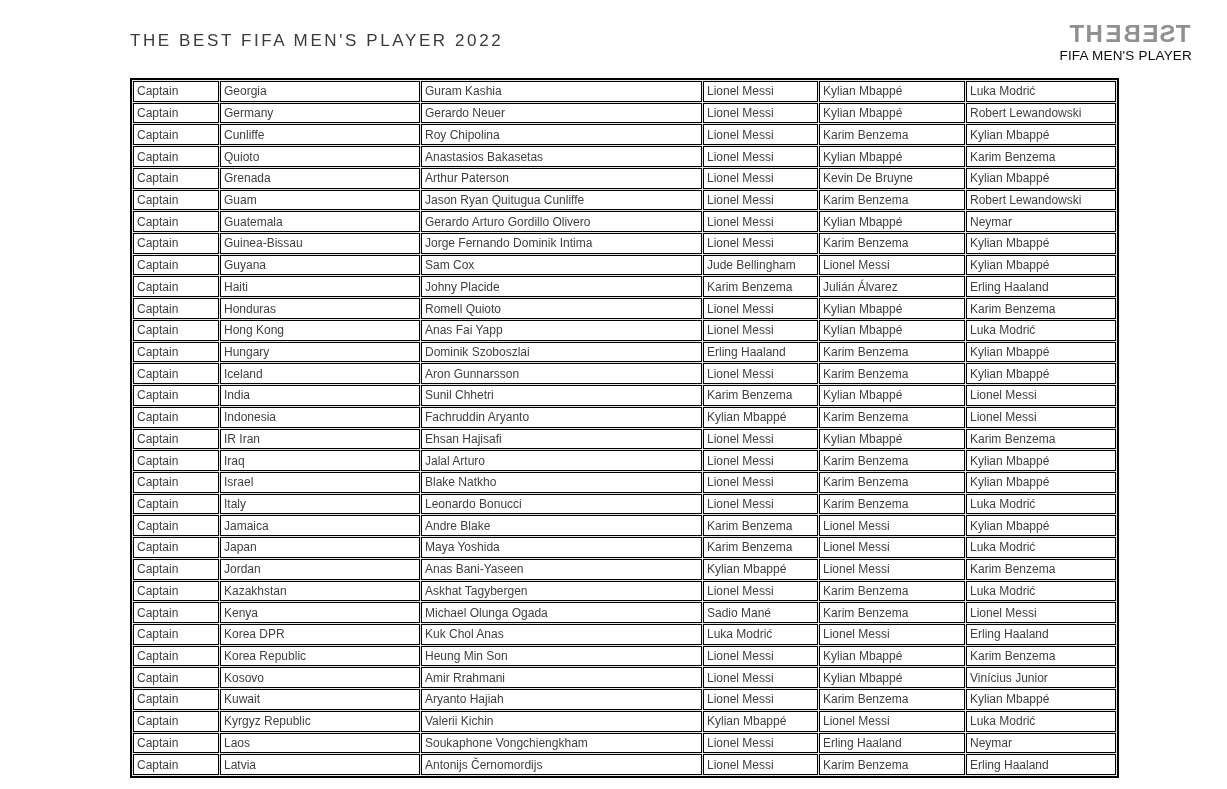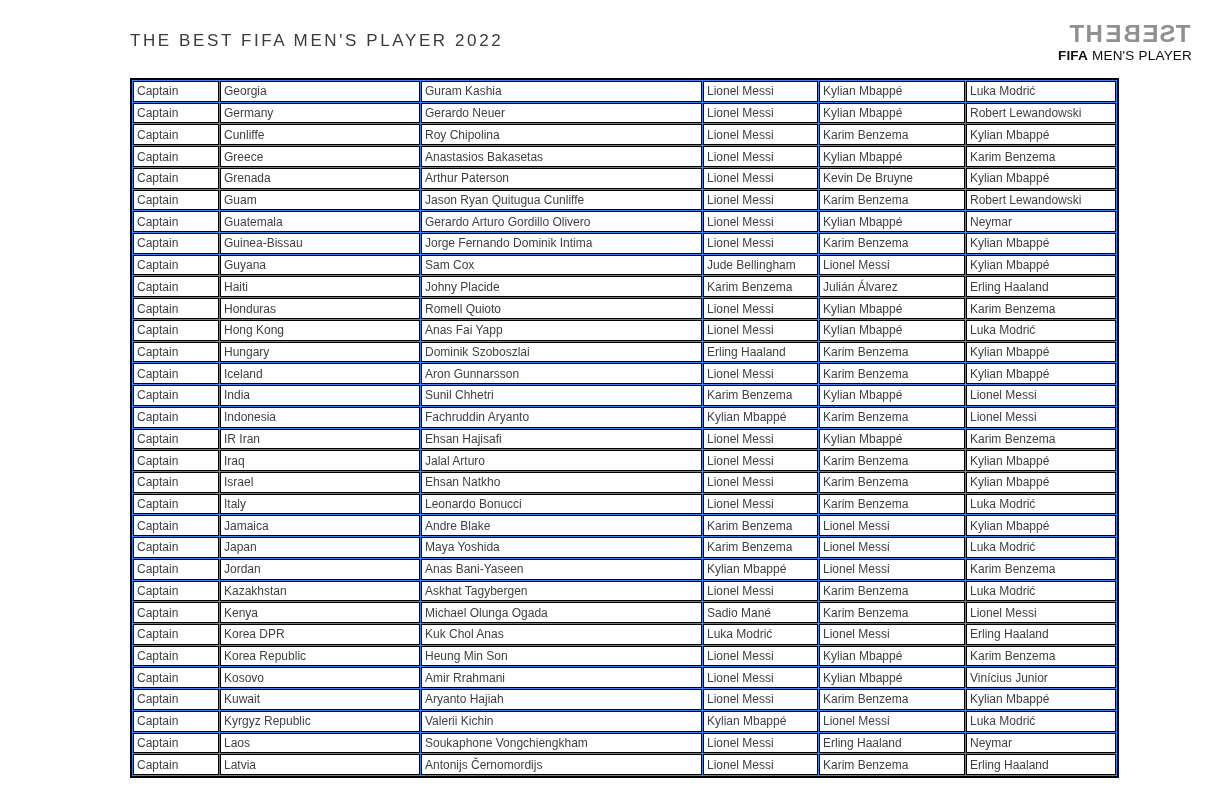--- a/index.html
+++ b/index.html
@@ -40,33 +40,33 @@
   }
   .logo-wordmark span { display: inline-block; }
   .logo-wordmark span.mirrored { transform: scaleX(-1); }
   .logo-sub {
     margin-top: 3px;
     font-size: 13.5px;
     color: #0e0e0e;
     letter-spacing: 0.2px;
     white-space: nowrap;
   }
-  .logo-sub .fifa-bold { font-weight: 700; margin-left: 44px; }
+  .logo-sub .fifa-bold { font-weight: 400; margin-left: 44px; }
 
   table.votes {
     position: absolute;
     left: 130px;
     top: 78px;
     width: 978px;
     height: 700px;
     table-layout: fixed;
     border-collapse: separate;
     border-spacing: 1px;
     border: 2px solid #000000;
-    background: #3b82f6;
+    background: #e5e5e5;
   }
   table.votes td {
     border: 1px solid #000000;
     font-size: 12px;
     color: #3f3f3f;
     padding: 0 3px;
     white-space: nowrap;
     overflow: hidden;
     vertical-align: middle;
     background: #ffffff;
@@ -115,21 +115,21 @@
         <tr>
           <td>Captain</td>
           <td>Cunliffe</td>
           <td>Roy Chipolina</td>
           <td>Lionel Messi</td>
           <td>Karim Benzema</td>
           <td>Kylian Mbappé</td>
         </tr>
         <tr>
           <td>Captain</td>
-          <td>Greece</td>
+          <td>Quioto</td>
           <td>Anastasios Bakasetas</td>
           <td>Lionel Messi</td>
           <td>Kylian Mbappé</td>
           <td>Karim Benzema</td>
         </tr>
         <tr>
           <td>Captain</td>
           <td>Grenada</td>
           <td>Arthur Paterson</td>
           <td>Lionel Messi</td>
@@ -236,21 +236,21 @@
           <td>Captain</td>
           <td>Iraq</td>
           <td>Jalal Arturo</td>
           <td>Lionel Messi</td>
           <td>Karim Benzema</td>
           <td>Kylian Mbappé</td>
         </tr>
         <tr>
           <td>Captain</td>
           <td>Israel</td>
-          <td>Ehsan Natkho</td>
+          <td>Blake Natkho</td>
           <td>Lionel Messi</td>
           <td>Karim Benzema</td>
           <td>Kylian Mbappé</td>
         </tr>
         <tr>
           <td>Captain</td>
           <td>Italy</td>
           <td>Leonardo Bonucci</td>
           <td>Lionel Messi</td>
           <td>Karim Benzema</td>

